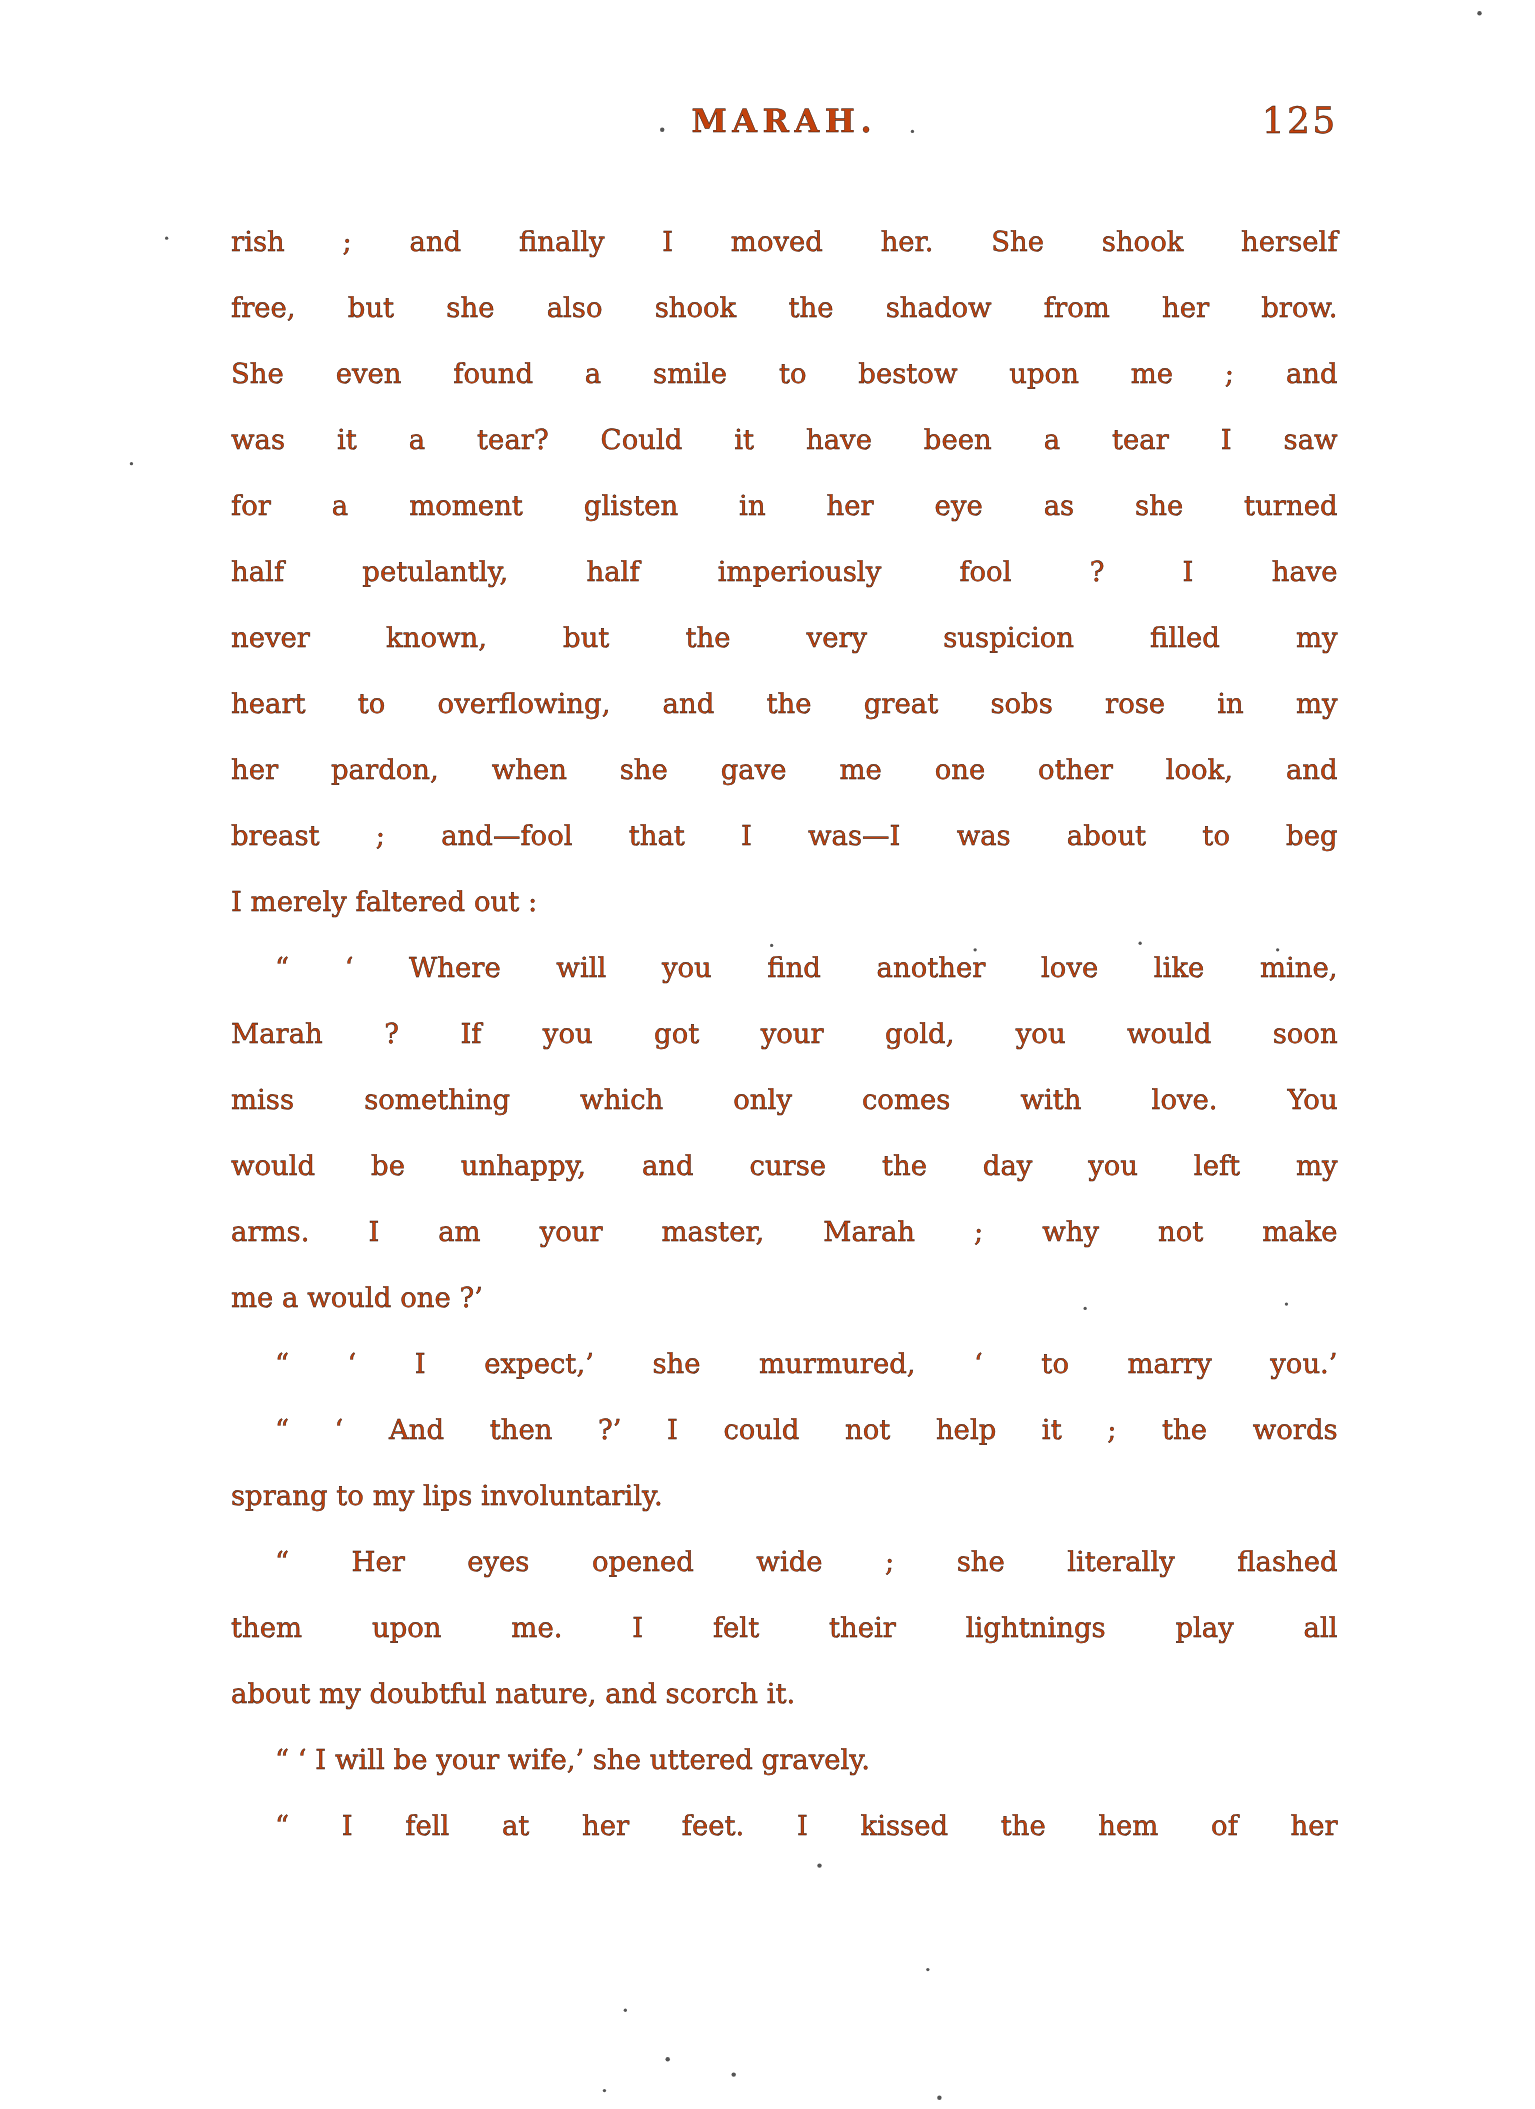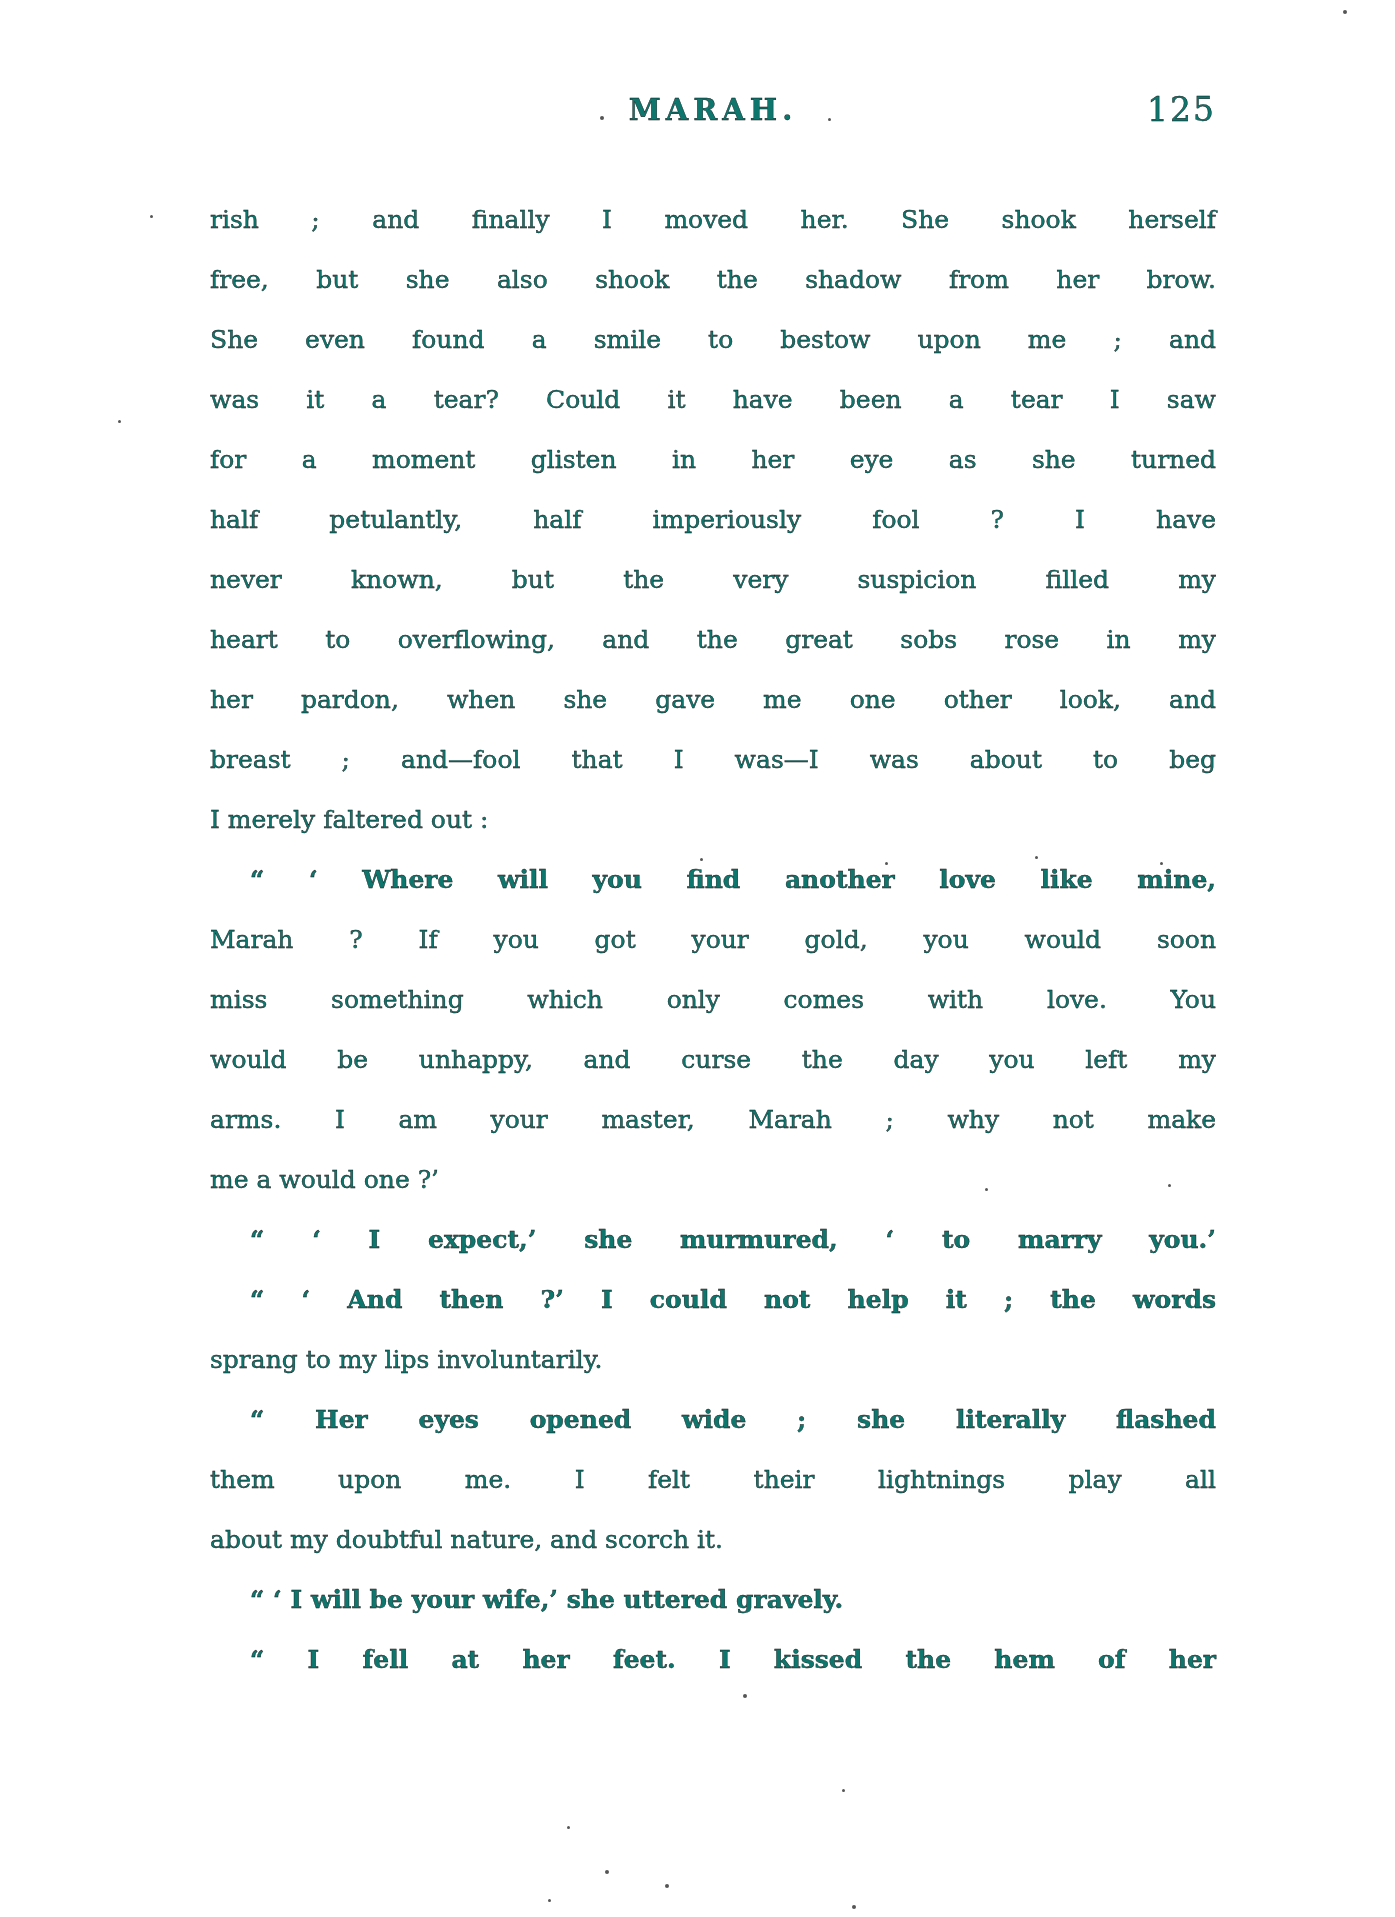--- a/index.html
+++ b/index.html
@@ -6,21 +6,21 @@
     margin: 0;
     padding: 0;
     background: #ffffff;
   }
   .page {
     position: relative;
     width: 1395px;
     height: 1917px;
     background: #ffffff;
     font-family: "DejaVu Serif", serif;
-    color: #0f766e;
+    color: #c2410c;
     overflow: hidden;
     -webkit-text-stroke: 0.4px #101010;
   }
   .running-head {
     position: absolute;
     left: 210px;
     top: 86px;
     width: 1006px;
     height: 48px;
   }
@@ -54,21 +54,20 @@
     line-height: 60px;
     font-size: 25px;
   }
   .line.j {
     text-align: justify;
     text-align-last: justify;
     text-justify: inter-word;
   }
   .line.indent {
     padding-left: 40px;
-    font-weight: bold;
   }
   .speck {
     position: absolute;
     background: #1c1c1c;
     border-radius: 50%;
     opacity: 0.75;
   }
 </style>
 </head>
 <body>

